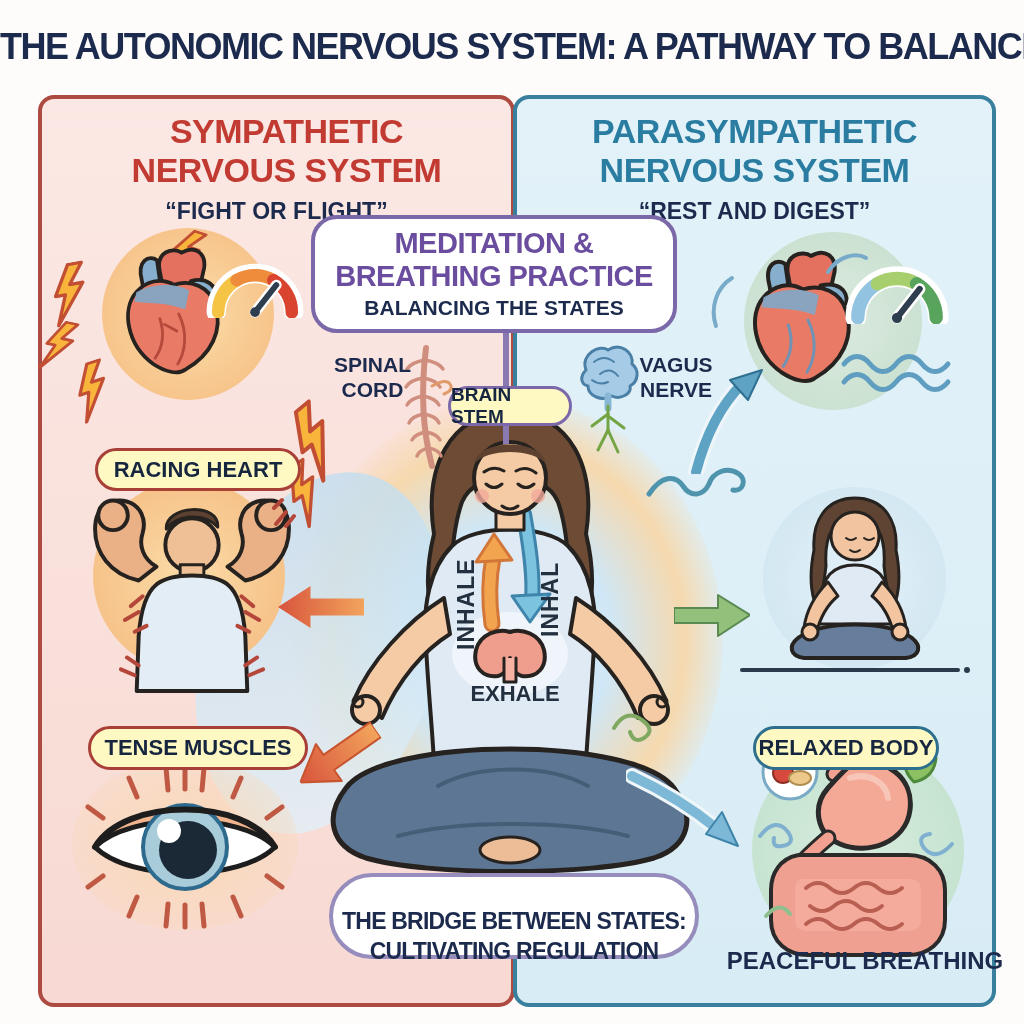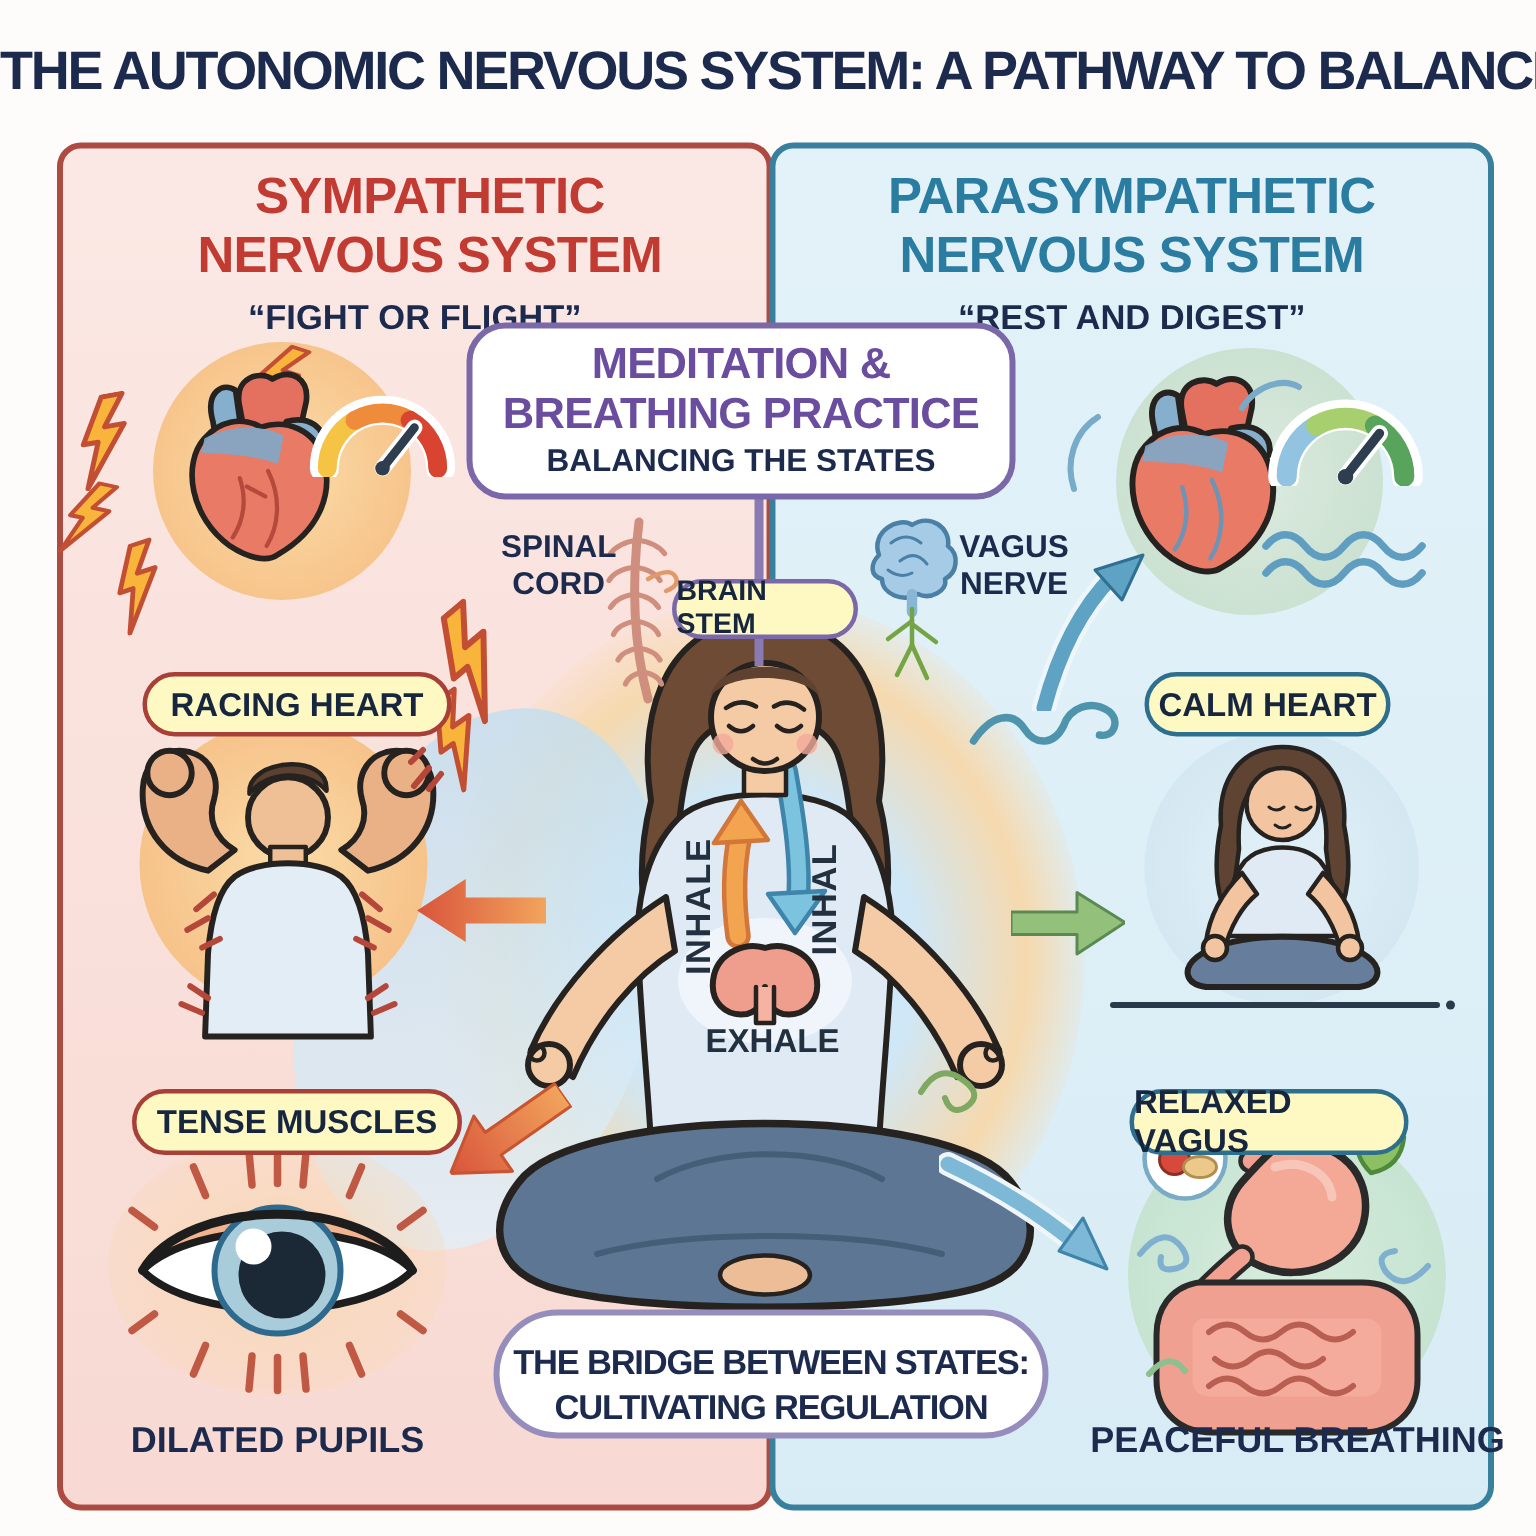--- a/index.html
+++ b/index.html
@@ -21,21 +21,21 @@
   .med-box{left:311px;top:215px;width:366px;height:118px;background:#fff;border:4px solid #7b68a9;border-radius:26px;box-sizing:border-box;text-align:center;padding-top:8px;z-index:6;}
   .med-l12{font-size:29px;line-height:33px;font-weight:700;color:#6a4d9e;letter-spacing:-0.5px;}
   .med-l3{font-size:21px;font-weight:700;color:#1c2b4d;margin-top:3px;}
   .connector{left:503px;top:330px;width:6px;height:114px;background:#8a7ab2;z-index:4;}
   .pill{display:flex;align-items:center;justify-content:center;background:#fef9c3;font-weight:700;color:#16263f;box-sizing:border-box;z-index:7;margin-top:43px;}
   .pill-red{border:3px solid #a84038;border-radius:22px;font-size:22px;}
   .pill-teal{border:3px solid #2e6f8e;border-radius:22px;font-size:22px;}
   .pill-purple{border:3px solid #7b68a9;border-radius:20px;font-size:19px;z-index:7;}
   .anat-label{font-size:21px;line-height:25px;font-weight:700;text-align:center;color:#1c2b4d;z-index:6;}
   .plain-label{font-size:24px;font-weight:700;text-align:center;color:#1c2b4d;z-index:7;}
-  .bridge{left:329px;top:873px;width:370px;height:86px;background:#fff;border:4px solid #978dbd;border-radius:44px;box-sizing:border-box;text-align:center;padding-top:16px;font-size:23px;line-height:30px;font-weight:700;color:#1c2b4d;letter-spacing:-0.8px;z-index:8;}
+  .bridge{left:329px;top:873px;width:370px;height:86px;background:#fff;border:4px solid #978dbd;border-radius:44px;box-sizing:border-box;text-align:center;padding-top:29px;font-size:23px;line-height:30px;font-weight:700;color:#1c2b4d;letter-spacing:-0.8px;z-index:8;}
   .vtext{writing-mode:vertical-rl;transform:rotate(180deg);font-weight:700;font-size:23px;color:#23303f;letter-spacing:1px;display:flex;align-items:center;justify-content:center;z-index:6;}
   .exhale{font-size:22px;font-weight:700;color:#23303f;text-align:center;z-index:6;}
   .aura{left:293px;top:398px;width:430px;height:485px;border-radius:50%;background:radial-gradient(ellipse at center,#d8ecf8 0%,#cfe7f6 34%,#f6d9ae 58%,rgba(246,217,174,0) 73%);z-index:2;}
   .bluedrop{left:202px;top:468px;width:235px;height:370px;border-radius:50%;transform:rotate(16deg);background:linear-gradient(160deg,#bedcef,#e4f1f9);opacity:.8;z-index:2;}
   .matline{left:740px;top:668px;width:220px;height:4px;background:#2b3a4a;border-radius:2px;z-index:5;}
   .matdot{left:964px;top:667px;width:6px;height:6px;background:#2b3a4a;border-radius:50%;z-index:5;}
   .z3{z-index:3;} .z4{z-index:4;} .z5{z-index:5;}
 </style>
 </head>
 <body>
@@ -148,21 +148,20 @@
       <path d="M98 152 L96 174"></path>
         <path d="M132 152 L134 174"></path>
     </g>
     <path d="M25 95 C55 45 175 45 205 95 C175 72 55 72 25 95 Z" fill="#f2b48e"></path>
     <path d="M25 95 C60 60 170 60 205 95 C170 130 60 130 25 95 Z" fill="#ffffff" stroke="#1d1d1d" stroke-width="5"></path>
     <circle cx="115" cy="95" r="42" fill="#a9ccdb" stroke="#2e6a8e" stroke-width="4"></circle>
     <circle cx="118" cy="98" r="29" fill="#1b2836"></circle>
     <circle cx="99" cy="79" r="12" fill="#ffffff"></circle>
     <path d="M25 95 C55 45 175 45 205 95" fill="none" stroke="#1d1d1d" stroke-width="6"></path>
   </svg>
-  <div class="abs plain-label" style="left:55px;top:947px;width:260px;">DILATED PUPILS</div>
 
   <svg class="abs z5" style="left:278px;top:583px;width:86px;height:48px;" viewBox="0 0 90 50">
     <defs>
         <linearGradient id="ga" x1="0" y1="0" x2="1" y2="0">
           <stop offset="0" stop-color="#d8543c"></stop>
           <stop offset="1" stop-color="#f2a45c"></stop>
         </linearGradient>
       </defs>
     <polygon points="90,16 34,16 34,3 0,25 34,47 34,34 90,34" fill="url(#ga)"></polygon>
   </svg>
@@ -202,41 +201,38 @@
     <path d="M50 58 L72 30" stroke="#ffffff" stroke-width="11"></path>
     <path d="M50 58 L72 30" stroke="#2f3e4e" stroke-width="6"></path>
     <circle cx="50" cy="58" r="5" fill="#2f3e4e"></circle>
   </svg>
   <svg class="abs z5" style="left:840px;top:350px;width:118px;height:46px;" viewBox="0 0 118 46">
     <g fill="none" stroke="#5f9ec0" stroke-width="5">
       <path d="M4 14 C12 4 22 4 30 14 C38 24 48 24 56 14 C64 4 74 4 82 14 C90 24 100 24 108 14"></path>
       <path d="M4 32 C12 22 22 22 30 32 C38 42 48 42 56 32 C64 22 74 22 82 32 C90 42 100 42 108 32"></path>
     </g>
   </svg>
-  <div class="abs pill pill-teal" style="left:763px;top:405px;width:164px;height:43px;">
-      <span>CALM HEART</span>
-    </div>
 
   <div class="abs circle z3" style="left:763px;top:487px;width:183px;height:183px;background:radial-gradient(circle,#e3f1f8,#cde4f0);"></div>
   <svg class="abs z5" style="left:750px;top:470px;width:210px;height:210px;" viewBox="0 0 210 210">
     <path d="M105 28 C75 28 62 52 64 80 C58 110 62 132 70 142 L76 96 C74 64 84 48 105 48 C126 48 136 64 134 96 L140 142 C148 132 152 110 146 80 C148 52 135 28 105 28 Z" fill="#5f4433" stroke="#26221f" stroke-width="3"></path>
     <circle cx="105" cy="66" r="24" fill="#f2c5a0" stroke="#26221f" stroke-width="3"></circle>
     <path d="M96 68 q5 4 10 0 M114 68 q5 4 10 0" fill="none" stroke="#26221f" stroke-width="2"></path>
     <path d="M100 80 q5 4 10 0" fill="none" stroke="#26221f" stroke-width="2"></path>
     <path d="M80 104 C92 92 118 92 130 104 C140 116 144 136 142 154 L68 154 C66 136 70 116 80 104 Z" fill="#dfeaf5" stroke="#26221f" stroke-width="3"></path>
     <path d="M78 112 C64 126 56 142 54 158 L66 164 C70 148 78 134 88 126 Z" fill="#f2c5a0" stroke="#26221f" stroke-width="3"></path>
     <path d="M78 112 C64 126 56 142 54 158 L66 164 C70 148 78 134 88 126 Z" fill="#f2c5a0" stroke="#26221f" stroke-width="3" transform="translate(210,0) scale(-1,1)"></path>
     <path d="M48 168 C70 150 140 150 162 168 C172 176 170 186 156 188 L54 188 C40 186 38 176 48 168 Z" fill="#667e9c" stroke="#26221f" stroke-width="4"></path>
     <circle cx="60" cy="162" r="8" fill="#f2c5a0" stroke="#26221f" stroke-width="3"></circle>
     <circle cx="150" cy="162" r="8" fill="#f2c5a0" stroke="#26221f" stroke-width="3"></circle>
   </svg>
   <div class="abs matline"></div>
   <div class="abs matdot"></div>
   <div class="abs pill pill-teal" style="left:753px;top:683px;width:186px;height:44px;">
-      <span>RELAXED VAGUS</span>
+      <span>RELAXED BODY</span>
     </div>
 
   <div class="abs circle z3" style="left:752px;top:744px;width:212px;height:212px;background:radial-gradient(circle,#d7ecdd,#bfe0cc);"></div>
   <svg class="abs z5" style="left:756px;top:726px;width:204px;height:240px;" viewBox="0 0 204 240">
     <path d="M88 4 C88 24 88 36 78 48" fill="none" stroke="#2a2a2a" stroke-width="17"></path>
     <path d="M88 4 C88 24 88 36 78 48" fill="none" stroke="#f2a190" stroke-width="11"></path>
     <path d="M96 38 C130 30 158 52 154 84 C150 116 112 130 84 118 C60 108 56 80 72 62 C80 53 88 44 96 38 Z" fill="#f4a896" stroke="#2a2a2a" stroke-width="5"></path>
     <path d="M94 52 C112 46 130 56 132 72" fill="none" stroke="#f8c6b8" stroke-width="6"></path>
     <path d="M72 112 C60 122 52 130 46 136" fill="none" stroke="#2a2a2a" stroke-width="17"></path>
     <path d="M72 112 C60 122 52 130 46 136" fill="none" stroke="#f2a190" stroke-width="11"></path>

